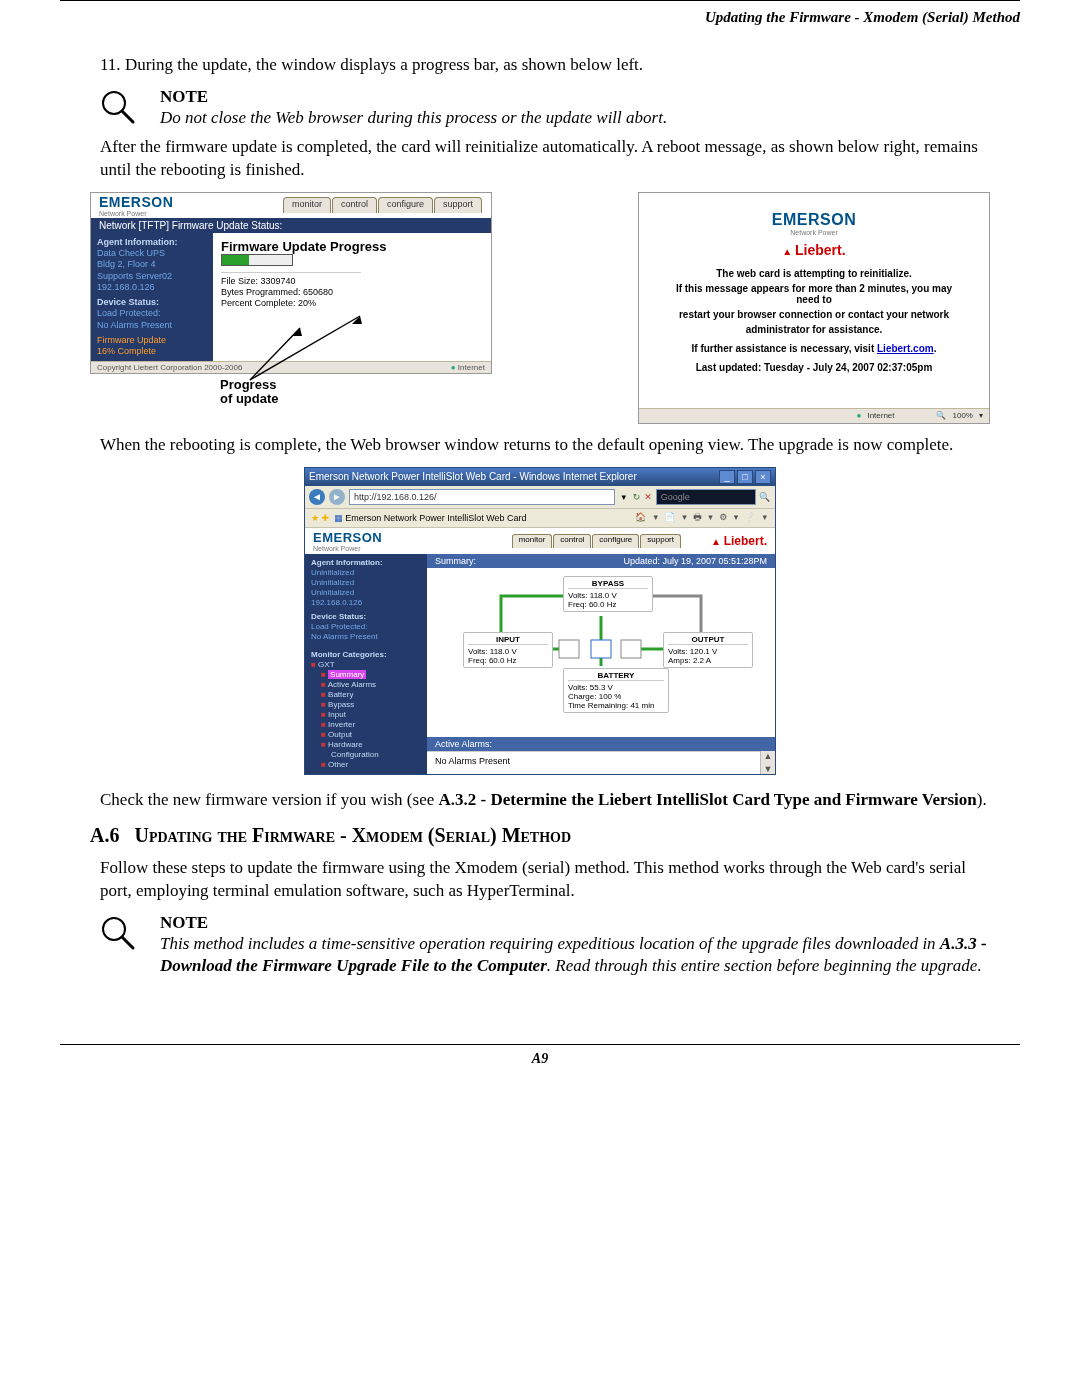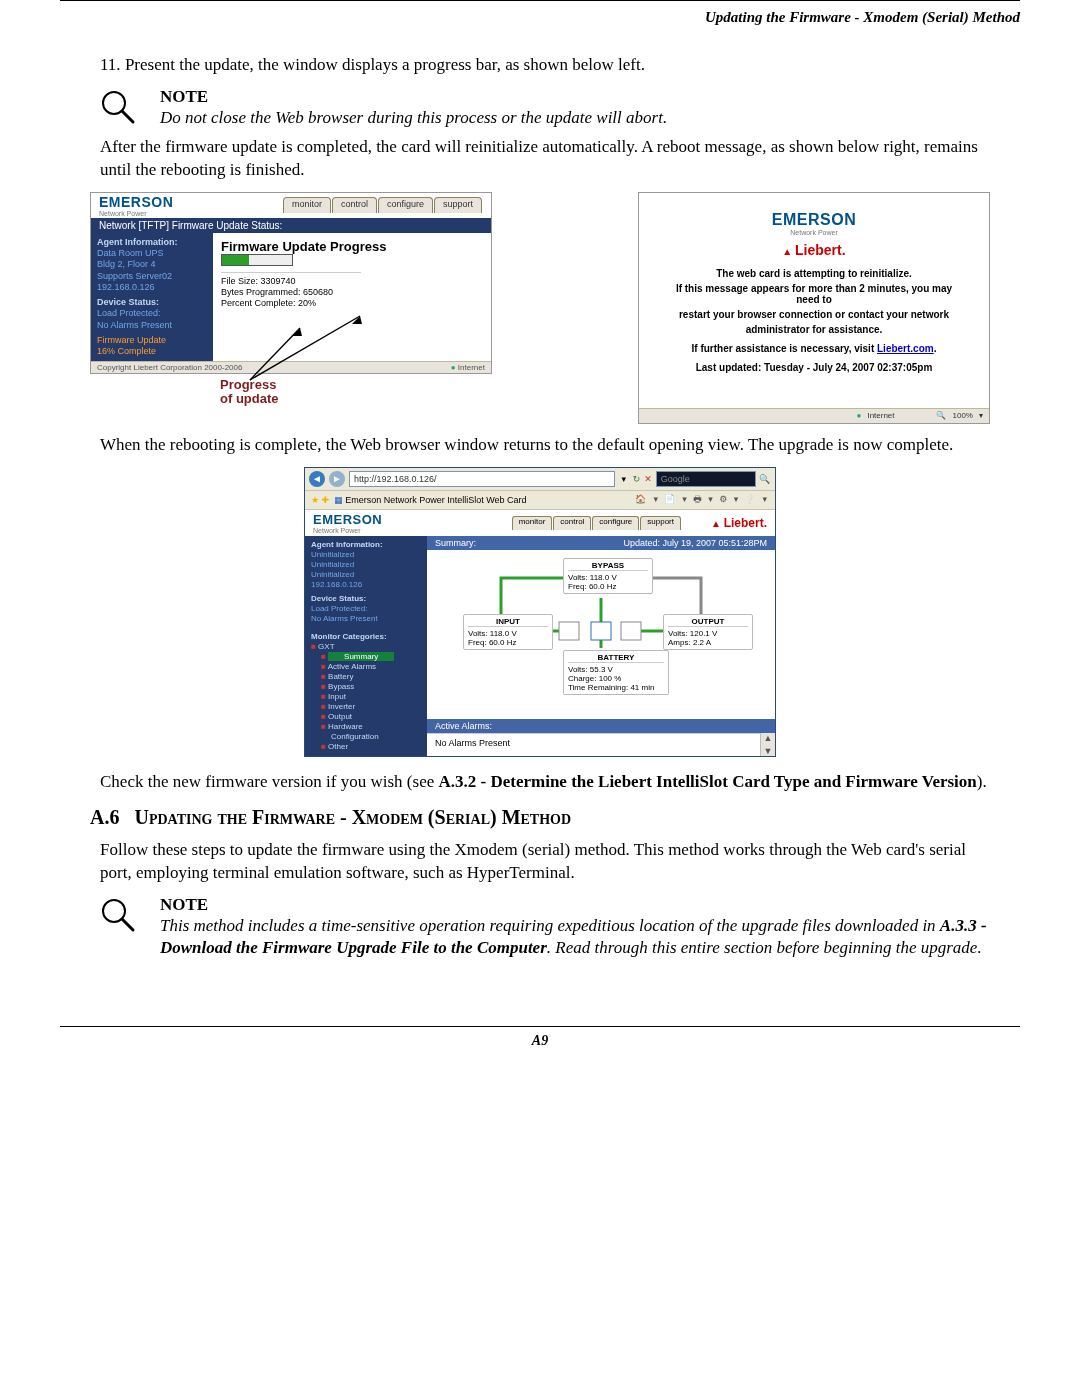--- a/index.html
+++ b/index.html
@@ -182,21 +182,21 @@
     justify-content:space-between;
     align-items:center;
     padding:0 6px;
     color:#555;
   }
   .ss-left-foot .globe { color:#2a7; }
   .callout {
     font-family: Arial, sans-serif;
     font-weight:bold;
     font-size:13px;
-    color:#7f1d1d;
+    color:#000000;
     text-align:left;
     margin-top:4px;
     line-height:1.1;
     width:400px;
   }
   .callout-wrap {
     position:relative;
     display:flex;
     flex-direction:column;
     align-items:flex-start;
@@ -323,21 +323,21 @@
 </head>
 <body>
 
 <hr class="hr-top">
 <div class="running-head">Updating the Firmware - Xmodem (Serial) Method</div>
 
 <div class="page" style="padding-top:0;">
 
   <p class="body-text list-item">
     <span>11.</span>
-    <span>Present the update, the window displays a progress bar, as shown below left.</span>
+    <span>During the update, the window displays a progress bar, as shown below left.</span>
   </p>
 
   <div class="note-row">
     <div class="magnifier">
       <svg width="36" height="36" viewBox="0 0 36 36">
         <circle cx="14" cy="14" r="11" fill="none" stroke="#000" stroke-width="2"></circle>
         <line x1="22" y1="22" x2="33" y2="33" stroke="#000" stroke-width="3" stroke-linecap="round"></line>
       </svg>
     </div>
     <div class="note-block">
@@ -361,21 +361,21 @@
             <div class="tab">monitor</div>
             <div class="tab">control</div>
             <div class="tab">configure</div>
             <div class="tab">support</div>
           </div>
         </div>
         <div class="navybar">Network [TFTP] Firmware Update Status:</div>
         <div class="ss-left-body">
           <div class="ss-left-side">
             <div class="hd">Agent Information:</div>
-            <div>Data Room UPS</div>
+            <div>Data Check UPS</div>
             <div>Bldg 2, Floor 4</div>
             <div>Supports Server02</div>
             <div>192.168.0.126</div>
             <div style="height:4px"></div>
             <div class="hd">Device Status:</div>
             <div>Load Protected:</div>
             <div>No Alarms Present</div>
             <div style="height:4px"></div>
             <div class="lk">Firmware Update</div>
             <div class="lk">16% Complete</div>
@@ -433,20 +433,28 @@
         <span style="color:#6a6">🔍</span>
         <span>100%</span>
         <span>▾</span>
       </div>
     </div>
   </div>
 
   <p class="body-text follow">When the rebooting is complete, the Web browser window returns to the default opening view. The upgrade is now complete.</p>
 
   <div class="ss2">
+    <div class="ie-titlebar">
+      <span>Emerson Network Power IntelliSlot Web Card - Windows Internet Explorer</span>
+      <span class="wbtns">
+        <span class="wbtn">_</span>
+        <span class="wbtn">□</span>
+        <span class="wbtn">×</span>
+      </span>
+    </div>
     <div class="ie-addr">
       <span class="bk">◄</span>
       <span class="fw" style="opacity:.5">►</span>
       <span class="urlbox">http://192.168.0.126/</span>
       <span style="width:10px;text-align:center">▾</span>
       <span style="color:#3a7a3a">↻</span>
       <span style="color:#c33">✕</span>
       <span class="sbox">Google</span>
       <span style="color:#3a7">🔍</span>
     </div>
@@ -483,21 +491,21 @@
           <div>Uninitialized</div>
           <div>192.168.0.126</div>
           <div style="height:4px"></div>
           <div class="hd">Device Status:</div>
           <div>Load Protected:</div>
           <div>No Alarms Present</div>
           <div style="height:8px"></div>
           <div class="hd">Monitor Categories:</div>
           <div><span class="sq">■</span> <span class="cat">GXT</span></div>
           <div style="padding-left:10px">
-            <div><span class="sq">■</span> <span style="background:#15803d;color:#fff;padding:0 16px">Summary</span></div>
+            <div><span class="sq">■</span> <span style="background:#d946ef;color:#fff;padding:0 2px">Summary</span></div>
             <div><span class="sq">■</span> <span class="cat">Active Alarms</span></div>
             <div><span class="sq">■</span> <span class="cat">Battery</span></div>
             <div><span class="sq">■</span> <span class="cat">Bypass</span></div>
             <div><span class="sq">■</span> <span class="cat">Input</span></div>
             <div><span class="sq">■</span> <span class="cat">Inverter</span></div>
             <div><span class="sq">■</span> <span class="cat">Output</span></div>
             <div><span class="sq">■</span> <span class="cat">Hardware</span></div>
             <div style="padding-left:10px"><span class="cat">Configuration</span></div>
             <div><span class="sq">■</span> <span class="cat">Other</span></div>
           </div>

